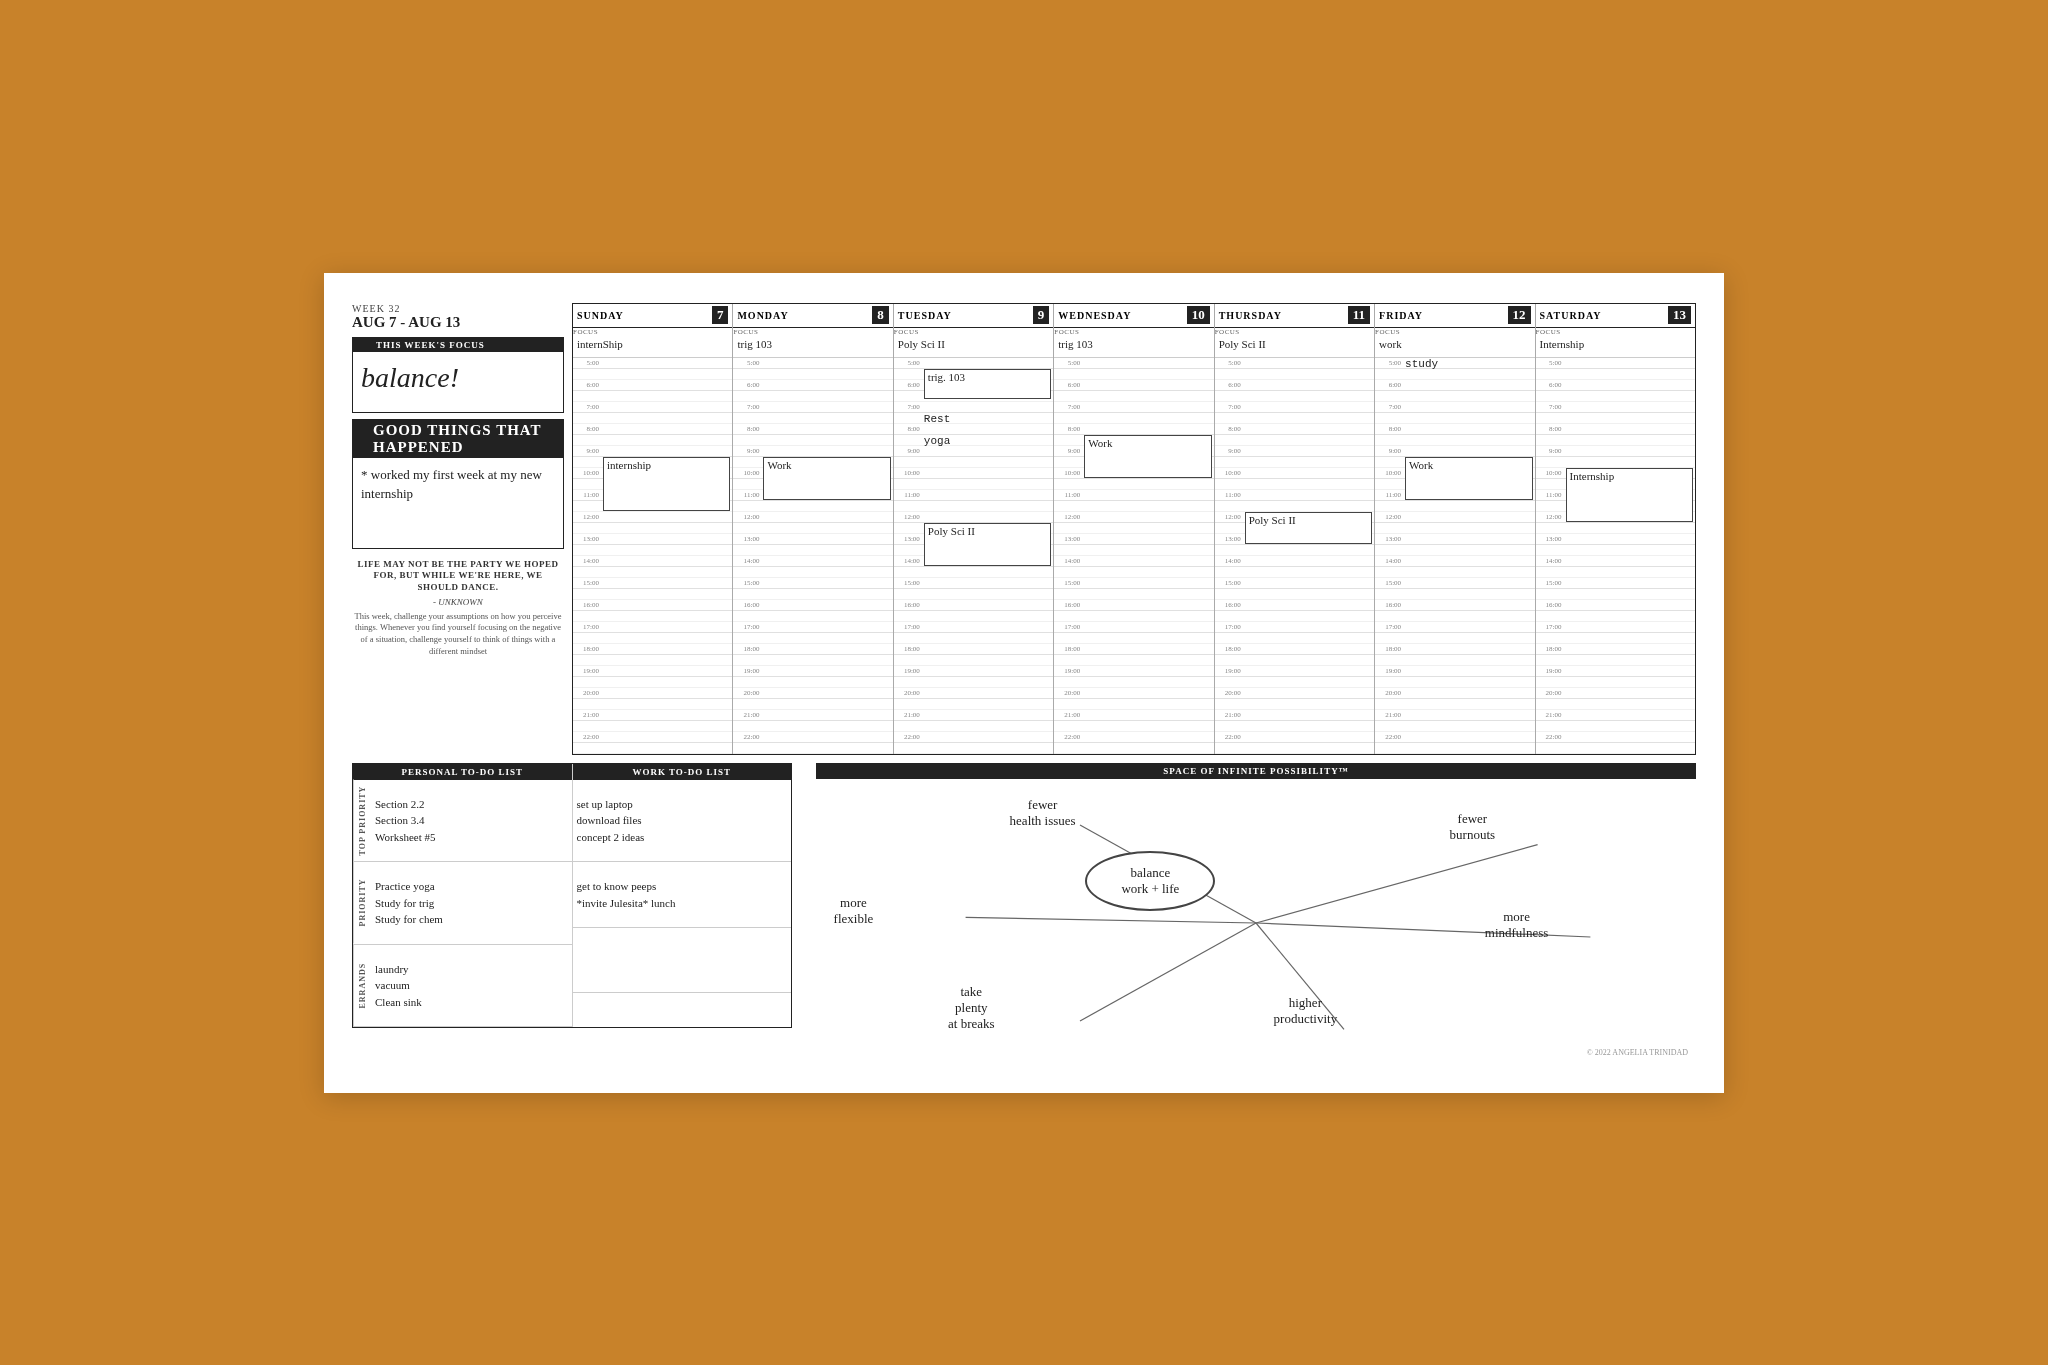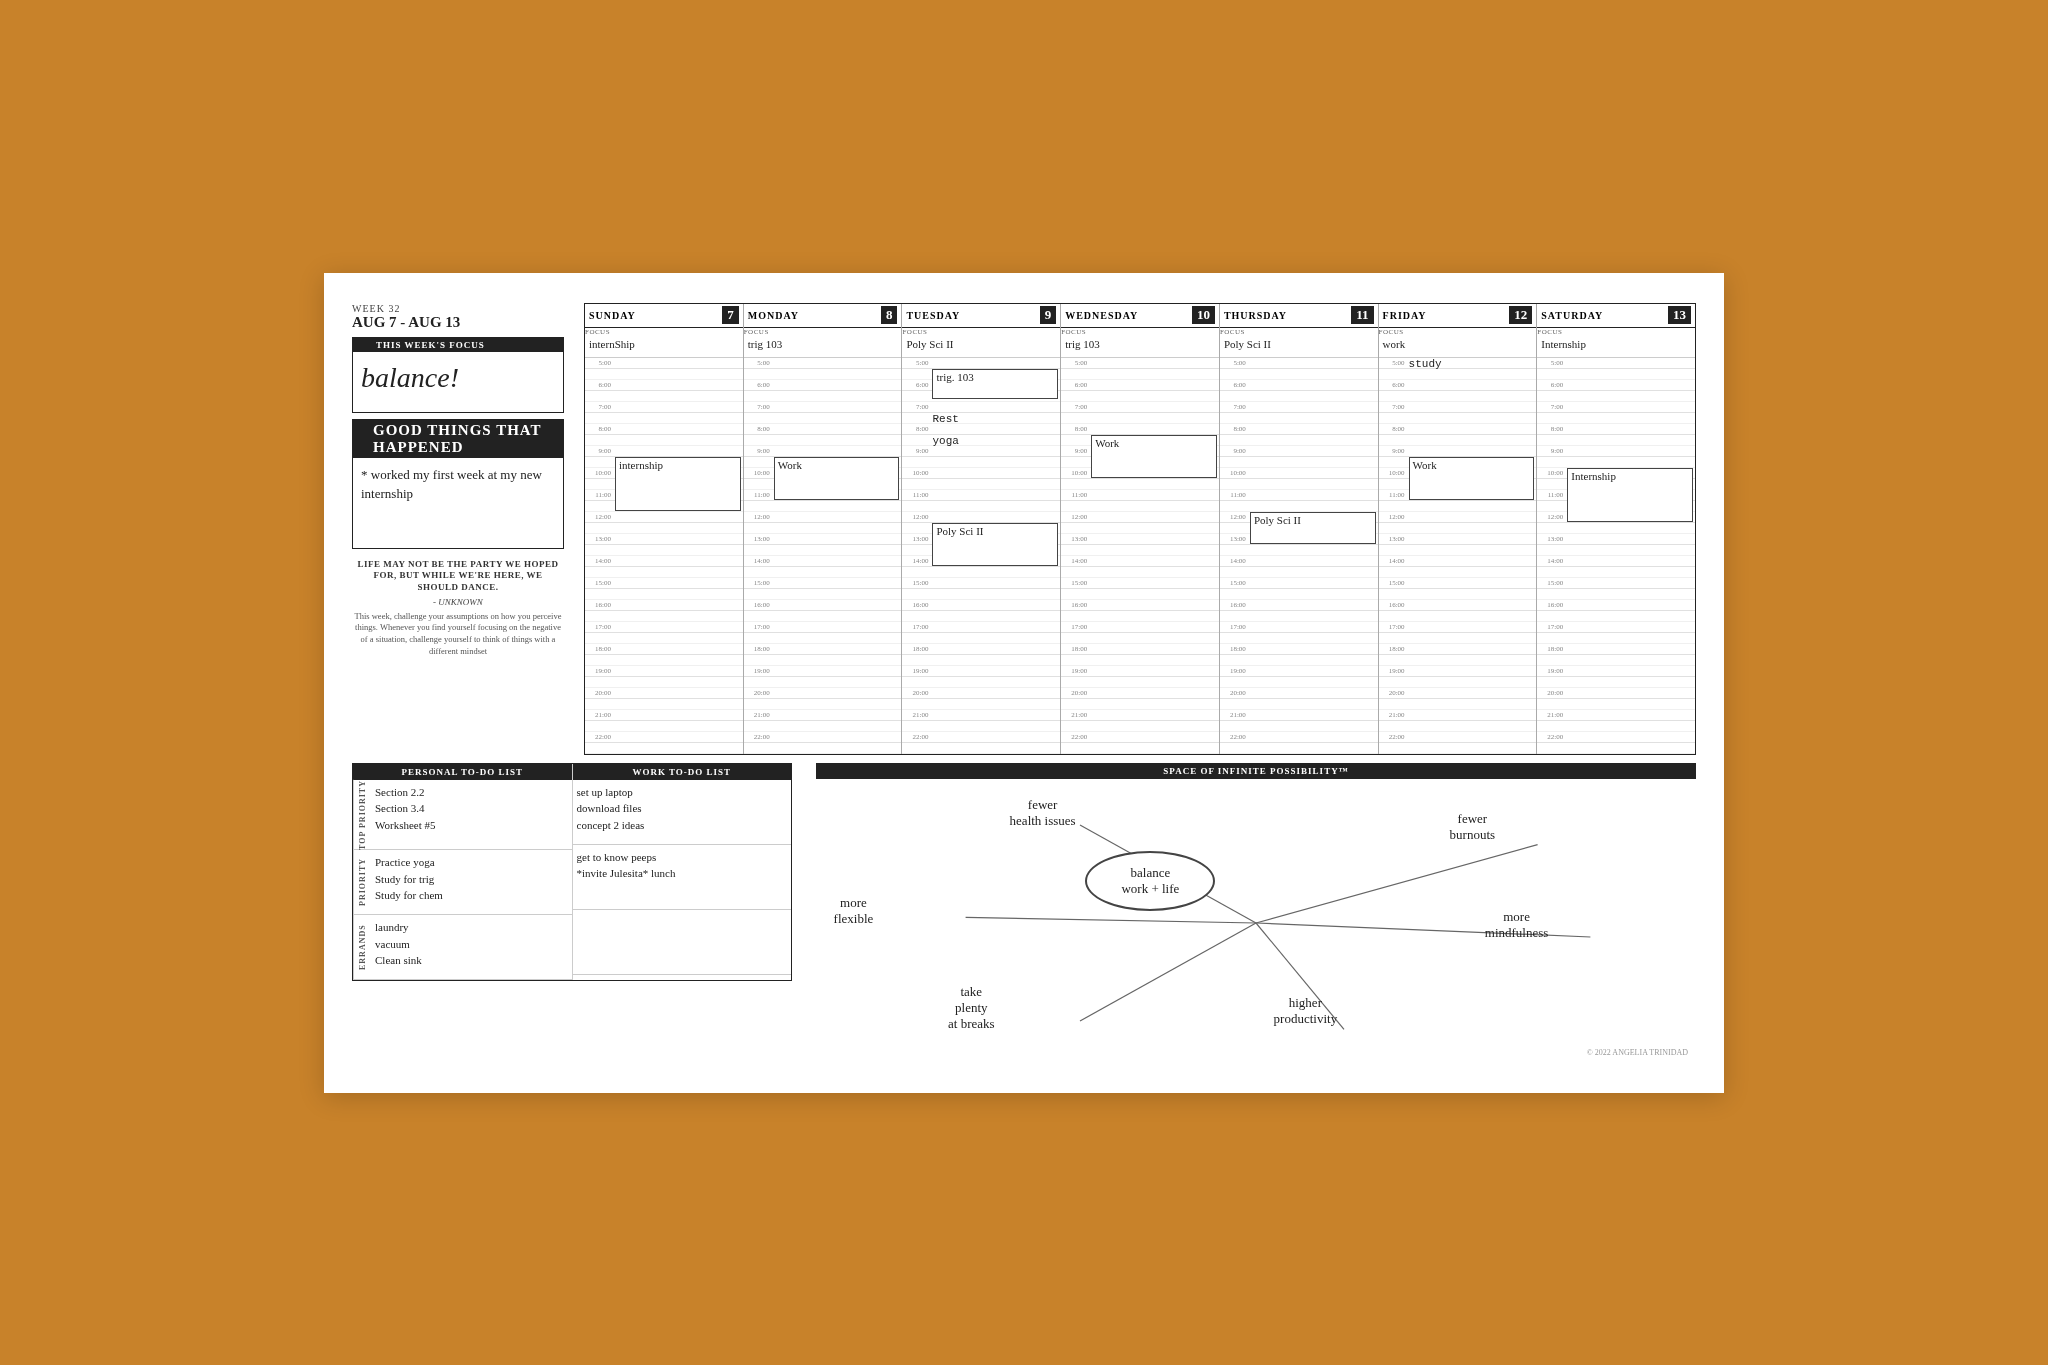--- a/index.html
+++ b/index.html
@@ -14,21 +14,21 @@
     .page {
       background: #fff;
       width: 86%;
       max-width: 1400px;
       padding: 30px 28px;
       position: relative;
       box-shadow: 0 4px 24px rgba(0,0,0,0.18);
     }
     .top-section {
       display: flex;
-      gap: 12px;
+      gap: 0;
     }
     .left-panel {
       width: 220px;
       min-width: 180px;
       flex-shrink: 0;
       padding-right: 8px;
     }
     .week-label {
       font-size: 10px;
       color: #444;
@@ -255,21 +255,21 @@
       justify-content: center;
       border-right: 1px solid #ccc;
     }
     .todo-section-row {
       display: flex;
       border-bottom: 1px solid #ccc;
       min-height: 65px;
     }
     .todo-items-area {
       flex: 1;
-      padding: 4px 4px;
+      padding: 16px 4px;
     }
     .todo-item {
       font-family: 'Segoe Script', 'Comic Sans MS', cursive;
       font-size: 11px;
       color: #222;
       line-height: 1.5;
     }
     .space-section {
       flex: 1;
       margin-left: 10px;

